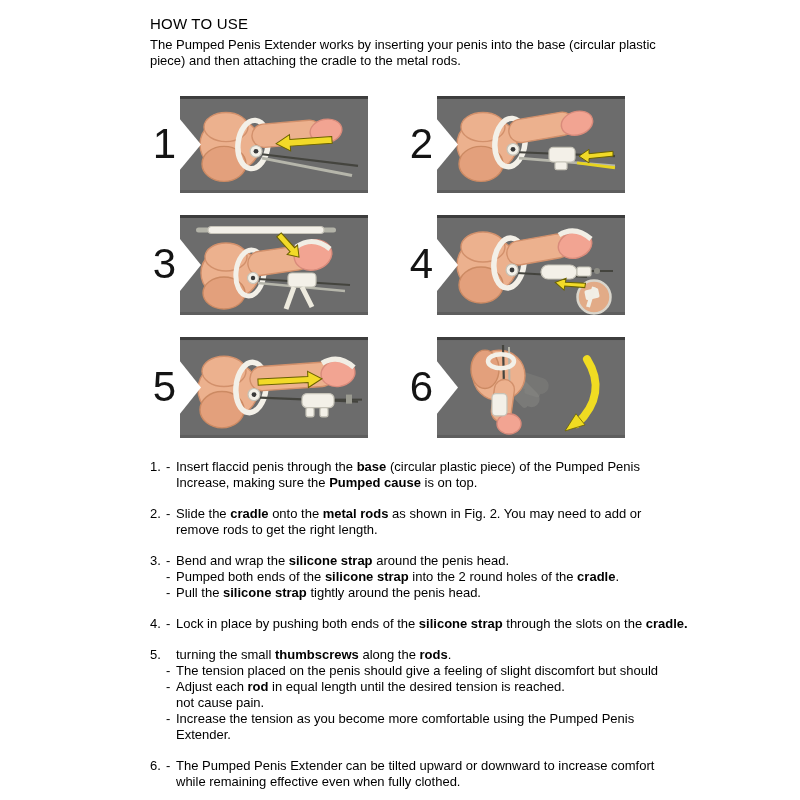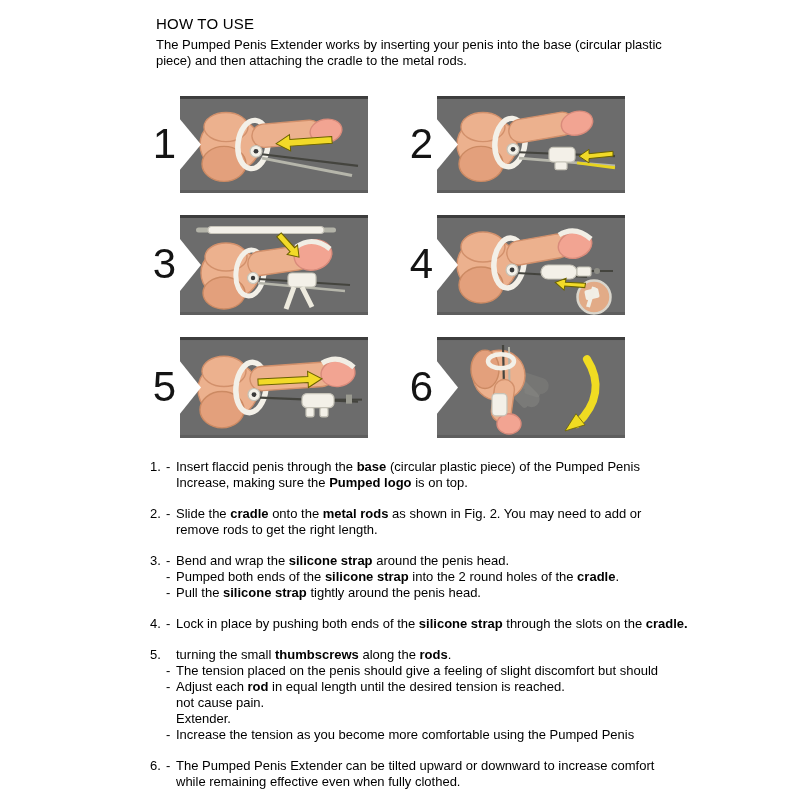--- a/index.html
+++ b/index.html
@@ -1,19 +1,19 @@
 <!DOCTYPE html>
 <html><head>
 <meta charset="utf-8">
 <style>
   html,body{margin:0;padding:0;background:#ffffff;}
   .page{position:relative;width:800px;height:800px;background:#ffffff;overflow:hidden;
         font-family:"Liberation Sans",sans-serif;color:#000;}
   
-  .header{position:absolute;left:156px;top:15px;width:520px;}
+  .header{position:absolute;left:150px;top:15px;width:520px;}
   .title{font-size:15px;font-weight:400;letter-spacing:.2px;margin:0 0 5px 0;}
   .intro-line{font-size:13px;line-height:15.5px;white-space:nowrap;}
   
   .figure{position:absolute;}
   .f1{left:180px;top:96px;width:188px;height:97px;}
   .f2{left:437px;top:96px;width:188px;height:97px;}
   .f3{left:180px;top:215px;width:188px;height:100px;}
   .f4{left:437px;top:215px;width:188px;height:100px;}
   .f5{left:180px;top:337px;width:188px;height:101px;}
   .f6{left:437px;top:337px;width:188px;height:101px;}
@@ -268,21 +268,21 @@
       </g>
       <polygon class="wedge" points="0,24 21,50 0,76"></polygon>
     </svg>
   </div>
 
   <div class="steps">
       <div class="step">
         <div class="step-num">1.</div>
         <div class="step-body">
           <div class="line"><span class="dash-mark">-</span><span>Insert flaccid penis through the </span><span class="b">base</span><span> (circular plastic piece) of the Pumped Penis</span></div>
-          <div class="line"><span>Increase, making sure the </span><span class="b">Pumped logo</span><span> is on top.</span></div>
+          <div class="line"><span>Increase, making sure the </span><span class="b">Pumped cause</span><span> is on top.</span></div>
         </div>
       </div>
       <div class="step">
         <div class="step-num">2.</div>
         <div class="step-body">
           <div class="line"><span class="dash-mark">-</span><span>Slide the </span><span class="b">cradle</span><span> onto the </span><span class="b">metal rods</span><span> as shown in Fig. 2. You may need to add or</span></div>
           <div class="line"><span>remove rods to get the right length.</span></div>
         </div>
       </div>
       <div class="step">
@@ -299,22 +299,22 @@
           <div class="line"><span class="dash-mark">-</span><span>Lock in place by pushing both ends of the </span><span class="b">silicone strap</span><span> through the slots on the </span><span class="b">cradle.</span></div>
         </div>
       </div>
       <div class="step">
         <div class="step-num">5.</div>
         <div class="step-body">
           <div class="line"><span>turning the small </span><span class="b">thumbscrews</span><span> along the </span><span class="b">rods</span><span>.</span></div>
           <div class="line"><span class="dash-mark">-</span><span>The tension placed on the penis should give a feeling of slight discomfort but should</span></div>
           <div class="line"><span class="dash-mark">-</span><span>Adjust each </span><span class="b">rod</span><span> in equal length until the desired tension is reached.</span></div>
           <div class="line"><span>not cause pain.</span></div>
+          <div class="line"><span class="dash-mark">-</span><span>Increase the tension as you become more comfortable using the Pumped Penis</span></div>
           <div class="line"><span>Extender.</span></div>
-          <div class="line"><span class="dash-mark">-</span><span>Increase the tension as you become more comfortable using the Pumped Penis</span></div>
         </div>
       </div>
       <div class="step">
         <div class="step-num">6.</div>
         <div class="step-body">
           <div class="line"><span class="dash-mark">-</span><span>The Pumped Penis Extender can be tilted upward or downward to increase comfort</span></div>
           <div class="line"><span>while remaining effective even when fully clothed.</span></div>
         </div>
       </div>
     </div>

